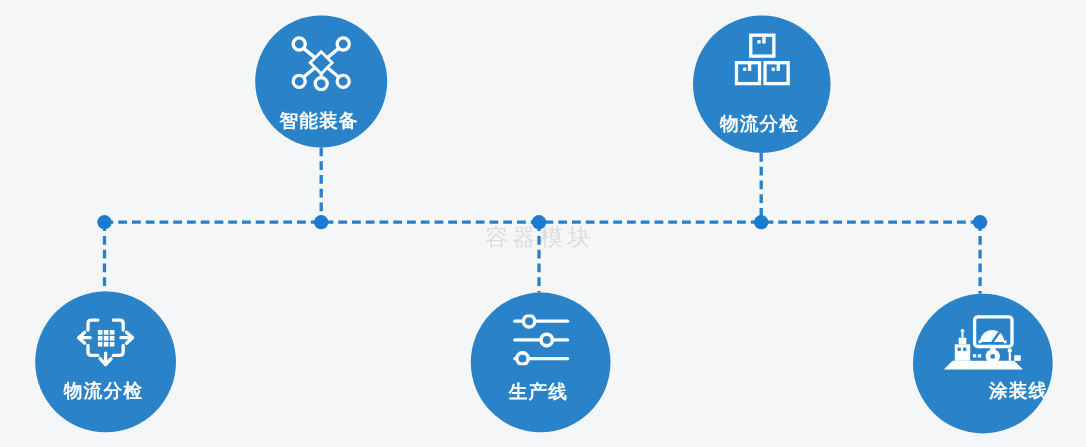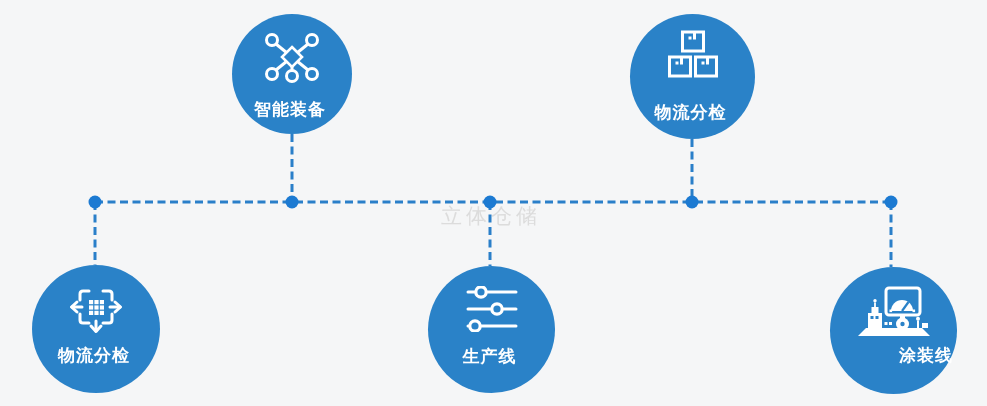--- a/index.html
+++ b/index.html
@@ -48,21 +48,21 @@
   .node-5 .icon{top:15px;} .node-5 .label{top:77px;text-align:right;}
   .icon svg .st{stroke:#fff;stroke-width:3;fill:none;}
   .icon svg .fw{fill:#fff;stroke:none;}
   .icon svg .fb{fill:var(--node-fill,#2a82c8);}
 </style>
 </head>
 <body>
 
 <div class="canvas">
 
-  <div class="watermark">立体仓储</div>
+  <div class="watermark">容器模块</div>
 
   <svg class="connectors" width="987" height="406" viewBox="0 0 987 406">
     <line x1="95" y1="202" x2="891" y2="202"></line>
     <line x1="292" y1="134" x2="292" y2="202"></line>
     <line x1="692" y1="139" x2="692" y2="202"></line>
     <line x1="95" y1="202" x2="95" y2="265"></line>
     <line x1="490" y1="202" x2="490" y2="266"></line>
     <line x1="891" y1="202" x2="891" y2="267"></line>
     <circle cx="95" cy="202" r="6.5"></circle>
     <circle cx="292" cy="202" r="6.5"></circle>

